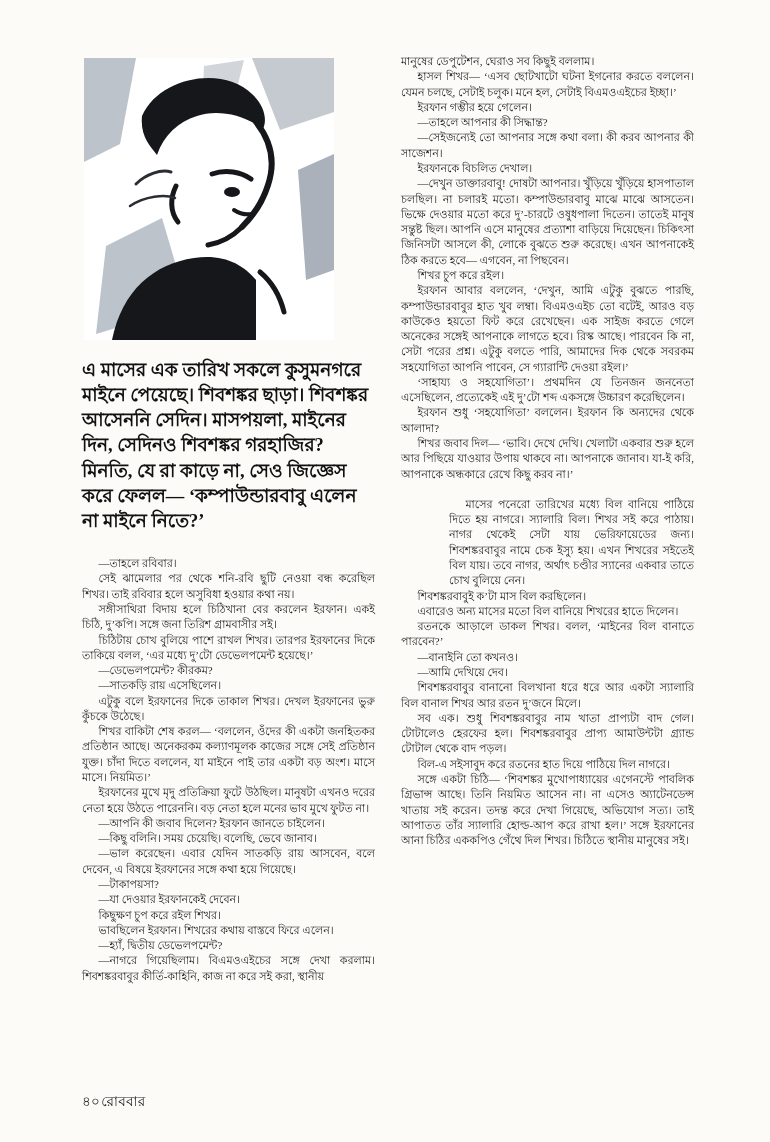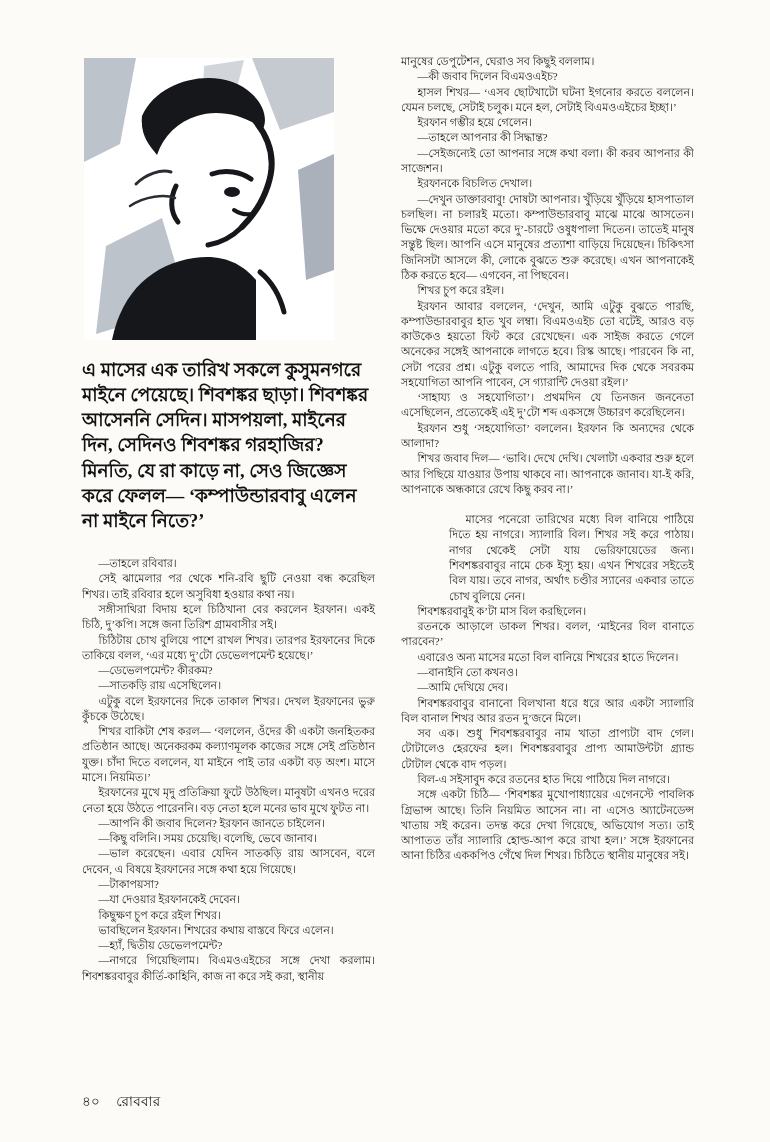--- a/index.html
+++ b/index.html
@@ -53,21 +53,21 @@
   p.gap { margin-top: 15px; margin-left: 48px; }
 
   .footer {
     position: absolute;
     left: 82px;
     bottom: 28px;
     font-size: 13.5px;
     color: #1b1b1b;
     letter-spacing: 0.3px;
   }
-  .footer .pageno { margin-right: 16px; }
+  .footer .pageno { margin-right: 1px; }
 </style>
 </head>
 <body>
 
 <div class="page">
   <div class="columns">
 
     <div class="col col-left">
 
       <figure class="illustration">
@@ -115,36 +115,35 @@
       <p class="body">—টাকাপয়সা?</p>
       <p class="body">—যা দেওয়ার ইরফানকেই দেবেন।</p>
       <p class="body">কিছুক্ষণ চুপ করে রইল শিখর।</p>
       <p class="body">ভাবছিলেন ইরফান। শিখরের কথায় বাস্তবে ফিরে এলেন।</p>
       <p class="body">—হ্যাঁ, দ্বিতীয় ডেভেলপমেন্ট?</p>
       <p class="body">—নাগরে গিয়েছিলাম। বিএমওএইচের সঙ্গে দেখা করলাম। শিবশঙ্করবাবুর কীর্তি-কাহিনি, কাজ না করে সই করা, স্থানীয়</p>
     </div>
 
     <div class="col col-right">
       <p class="body noindent">মানুষের ডেপুটেশন, ঘেরাও সব কিছুই বললাম।</p>
-      <p class="body">—কী জবাব দিলেন বিএমওএইচ?</p>
       <p class="body">হাসল শিখর— ‘এসব ছোটখাটো ঘটনা ইগনোর করতে বললেন। যেমন চলছে, সেটাই চলুক। মনে হল, সেটাই বিএমওএইচের ইচ্ছা।’</p>
       <p class="body">ইরফান গম্ভীর হয়ে গেলেন।</p>
       <p class="body">—তাহলে আপনার কী সিদ্ধান্ত?</p>
       <p class="body">—সেইজন্যেই তো আপনার সঙ্গে কথা বলা। কী করব আপনার কী সাজেশন।</p>
       <p class="body">ইরফানকে বিচলিত দেখাল।</p>
       <p class="body">—দেখুন ডাক্তারবাবু! দোষটা আপনার। খুঁড়িয়ে খুঁড়িয়ে হাসপাতাল চলছিল। না চলারই মতো। কম্পাউন্ডারবাবু মাঝে মাঝে আসতেন। ভিক্ষে দেওয়ার মতো করে দু’-চারটে ওষুধপালা দিতেন। তাতেই মানুষ সন্তুষ্ট ছিল। আপনি এসে মানুষের প্রত্যাশা বাড়িয়ে দিয়েছেন। চিকিৎসা জিনিসটা আসলে কী, লোকে বুঝতে শুরু করেছে। এখন আপনাকেই ঠিক করতে হবে— এগবেন, না পিছবেন।</p>
       <p class="body">শিখর চুপ করে রইল।</p>
       <p class="body">ইরফান আবার বললেন, ‘দেখুন, আমি এটুকু বুঝতে পারছি, কম্পাউন্ডারবাবুর হাত খুব লম্বা। বিএমওএইচ তো বটেই, আরও বড় কাউকেও হয়তো ফিট করে রেখেছেন। এক সাইজ করতে গেলে অনেকের সঙ্গেই আপনাকে লাগতে হবে। রিস্ক আছে। পারবেন কি না, সেটা পরের প্রশ্ন। এটুকু বলতে পারি, আমাদের দিক থেকে সবরকম সহযোগিতা আপনি পাবেন, সে গ্যারান্টি দেওয়া রইল।’</p>
       <p class="body">‘সাহায্য ও সহযোগিতা’। প্রথমদিন যে তিনজন জননেতা এসেছিলেন, প্রত্যেকেই এই দু’টো শব্দ একসঙ্গে উচ্চারণ করেছিলেন।</p>
       <p class="body">ইরফান শুধু ‘সহযোগিতা’ বললেন। ইরফান কি অন্যদের থেকে আলাদা?</p>
       <p class="body">শিখর জবাব দিল— ‘ভাবি। দেখে দেখি। খেলাটা একবার শুরু হলে আর পিছিয়ে যাওয়ার উপায় থাকবে না। আপনাকে জানাব। যা-ই করি, আপনাকে অন্ধকারে রেখে কিছু করব না।’</p>
       <p class="body gap">মাসের পনেরো তারিখের মধ্যে বিল বানিয়ে পাঠিয়ে দিতে হয় নাগরে। স্যালারি বিল। শিখর সই করে পাঠায়। নাগর থেকেই সেটা যায় ভেরিফায়েডের জন্য। শিবশঙ্করবাবুর নামে চেক ইস্যু হয়। এখন শিখরের সইতেই বিল যায়। তবে নাগর, অর্থাৎ চণ্ডীর স্যানের একবার তাতে চোখ বুলিয়ে নেন।</p>
       <p class="body">শিবশঙ্করবাবুই ক’টা মাস বিল করছিলেন।</p>
+      <p class="body">এবারেও অন্য মাসের মতো বিল বানিয়ে শিখরের হাতে দিলেন।</p>
       <p class="body">রতনকে আড়ালে ডাকল শিখর। বলল, ‘মাইনের বিল বানাতে পারবেন?’</p>
-      <p class="body">এবারেও অন্য মাসের মতো বিল বানিয়ে শিখরের হাতে দিলেন।</p>
       <p class="body">—বানাইনি তো কখনও।</p>
       <p class="body">—আমি দেখিয়ে দেব।</p>
       <p class="body">শিবশঙ্করবাবুর বানানো বিলখানা ধরে ধরে আর একটা স্যালারি বিল বানাল শিখর আর রতন দু’জনে মিলে।</p>
       <p class="body">সব এক। শুধু শিবশঙ্করবাবুর নাম খাতা প্রাপ্যটা বাদ গেল। টোটালেও হেরফের হল। শিবশঙ্করবাবুর প্রাপ্য আমাউন্টটা গ্র্যান্ড টোটাল থেকে বাদ পড়ল।</p>
       <p class="body">বিল-এ সইসাবুদ করে রতনের হাত দিয়ে পাঠিয়ে দিল নাগরে।</p>
       <p class="body">সঙ্গে একটা চিঠি— ‘শিবশঙ্কর মুখোপাধ্যায়ের এগেনস্টে পাবলিক গ্রিভান্স আছে। তিনি নিয়মিত আসেন না। না এসেও অ্যাটেনডেন্স খাতায় সই করেন। তদন্ত করে দেখা গিয়েছে, অভিযোগ সত্য। তাই আপাতত তাঁর স্যালারি হোল্ড-আপ করে রাখা হল।’ সঙ্গে ইরফানের আনা চিঠির এককপিও গেঁথে দিল শিখর। চিঠিতে স্থানীয় মানুষের সই।</p>
     </div>
 
   </div>
 

